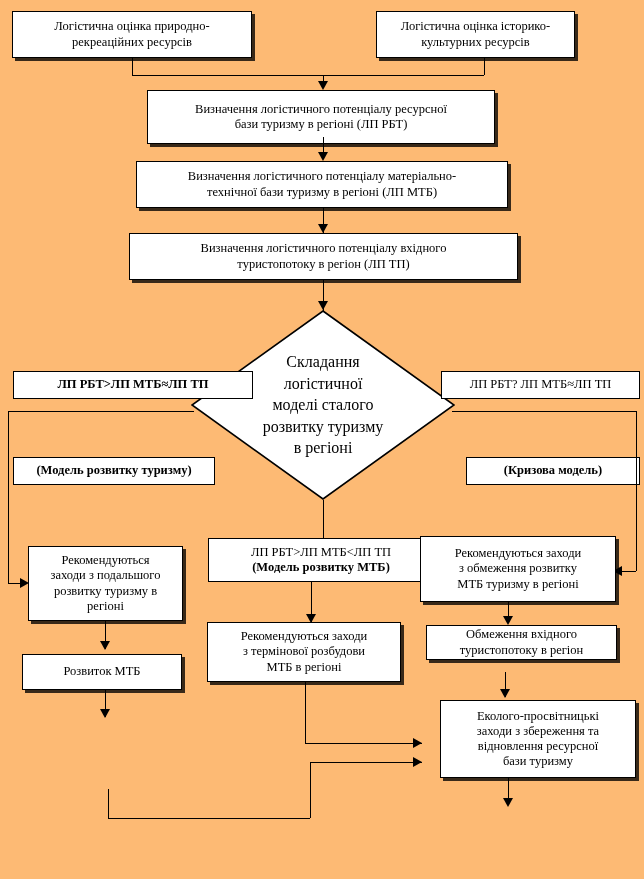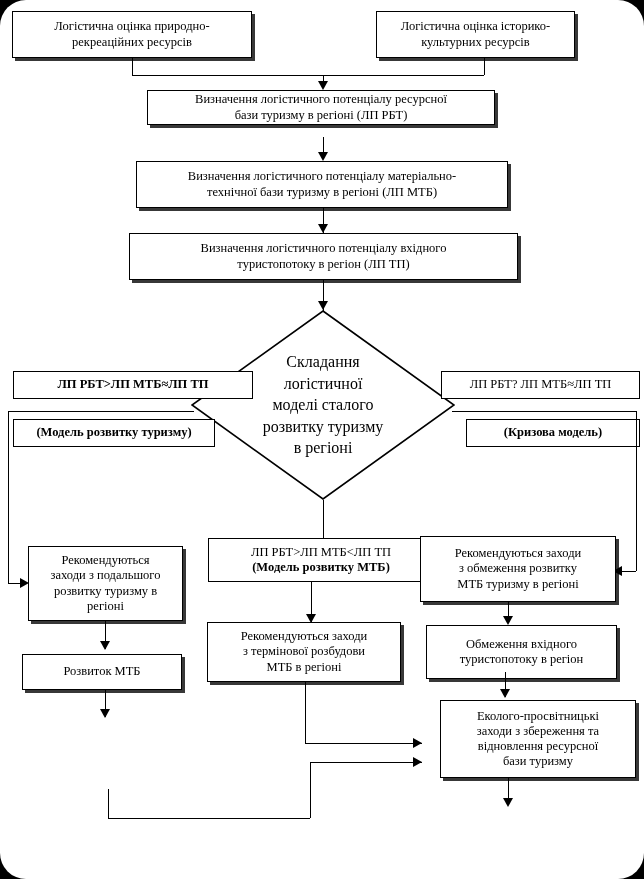--- a/index.html
+++ b/index.html
@@ -5,24 +5,23 @@
 <style>
   html, body {
     margin: 0;
     padding: 0;
     background: #000000;
   }
   #canvas {
     position: relative;
     width: 644px;
     height: 879px;
-    background: #ffffff;
+    background: #fdba74;
     overflow: hidden;
     font-family: "Liberation Serif", "DejaVu Serif", serif;
-    border-radius: 26px;
   }
   
   .box {
     position: absolute;
     box-sizing: border-box;
     background: #ffffff;
     border: 1px solid #000000;
     color: #000000;
     display: flex;
     align-items: center;
@@ -45,21 +44,21 @@
     color: #000000;
     display: flex;
     align-items: center;
     justify-content: center;
     text-align: center;
     line-height: 1.22;
     font-size: 12.5px;
     padding: 1px 3px;
     white-space: pre-line;
   }
-  .plate.bold { font-weight: bold; }
+  .plate.bold { font-weight: bold; margin-top: 38px; }
   .plate .b { font-weight: bold; display: block; }
   
   .diamond-wrap {
     position: absolute;
   }
   .diamond-shape {
     position: absolute;
     inset: 0;
   }
   .diamond-text {
@@ -112,21 +111,21 @@
 
   <div class="box shadow" style="left:376px; top:11px; width:199px; height:47px;">Логістична оцінка історико-
 культурних ресурсів</div>
 
   <div class="ln v" style="left:132px; top:58px; height:17px;"></div>
   <div class="ln v" style="left:484px; top:58px; height:17px;"></div>
   <div class="ln h" style="left:132px; top:75px; width:352px;"></div>
   <div class="ln v" style="left:323px; top:75px; height:9px;"></div>
   <div class="arrow down" style="left:318px; top:81px;"></div>
 
-  <div class="box shadow" style="left:147px; top:90px; width:348px; height:35px;">Визначення логістичного потенціалу ресурсної
+  <div class="box shadow" style="left:147px; top:90px; width:348px; height:54px;">Визначення логістичного потенціалу ресурсної
 бази туризму в регіоні (ЛП РБТ)</div>
 
   <div class="ln v" style="left:323px; top:137px; height:18px;"></div>
   <div class="arrow down" style="left:318px; top:152px;"></div>
 
   <div class="box shadow" style="left:136px; top:161px; width:372px; height:47px;">Визначення логістичного потенціалу матеріально-
 технічної бази туризму в регіоні (ЛП МТБ)</div>
 
   <div class="ln v" style="left:323px; top:208px; height:25px;"></div>
   <div class="arrow down" style="left:318px; top:224px;"></div>
@@ -204,21 +203,21 @@
   <div class="ln h" style="left:305px; top:743px; width:117px;"></div>
   <div class="arrow right" style="left:413px; top:738px;"></div>
 
   <div class="box shadow" style="left:420px; top:536px; width:196px; height:66px;">Рекомендуються заходи
 з обмеження розвитку
 МТБ туризму в регіоні</div>
 
   <div class="ln v" style="left:508px; top:602px; height:20px;"></div>
   <div class="arrow down" style="left:503px; top:616px;"></div>
 
-  <div class="box shadow" style="left:426px; top:625px; width:191px; height:54px;">Обмеження вхідного
+  <div class="box shadow" style="left:426px; top:625px; width:191px; height:35px;">Обмеження вхідного
 туристопотоку в регіон</div>
 
   <div class="ln v" style="left:505px; top:672px; height:25px;"></div>
   <div class="arrow down" style="left:500px; top:689px;"></div>
 
   <div class="box shadow" style="left:420px; top:700px; width:196px; height:78px;margin-left:20px;">Еколого-просвітницькі
 заходи з збереження та
 відновлення ресурсної
 бази туризму</div>
 

